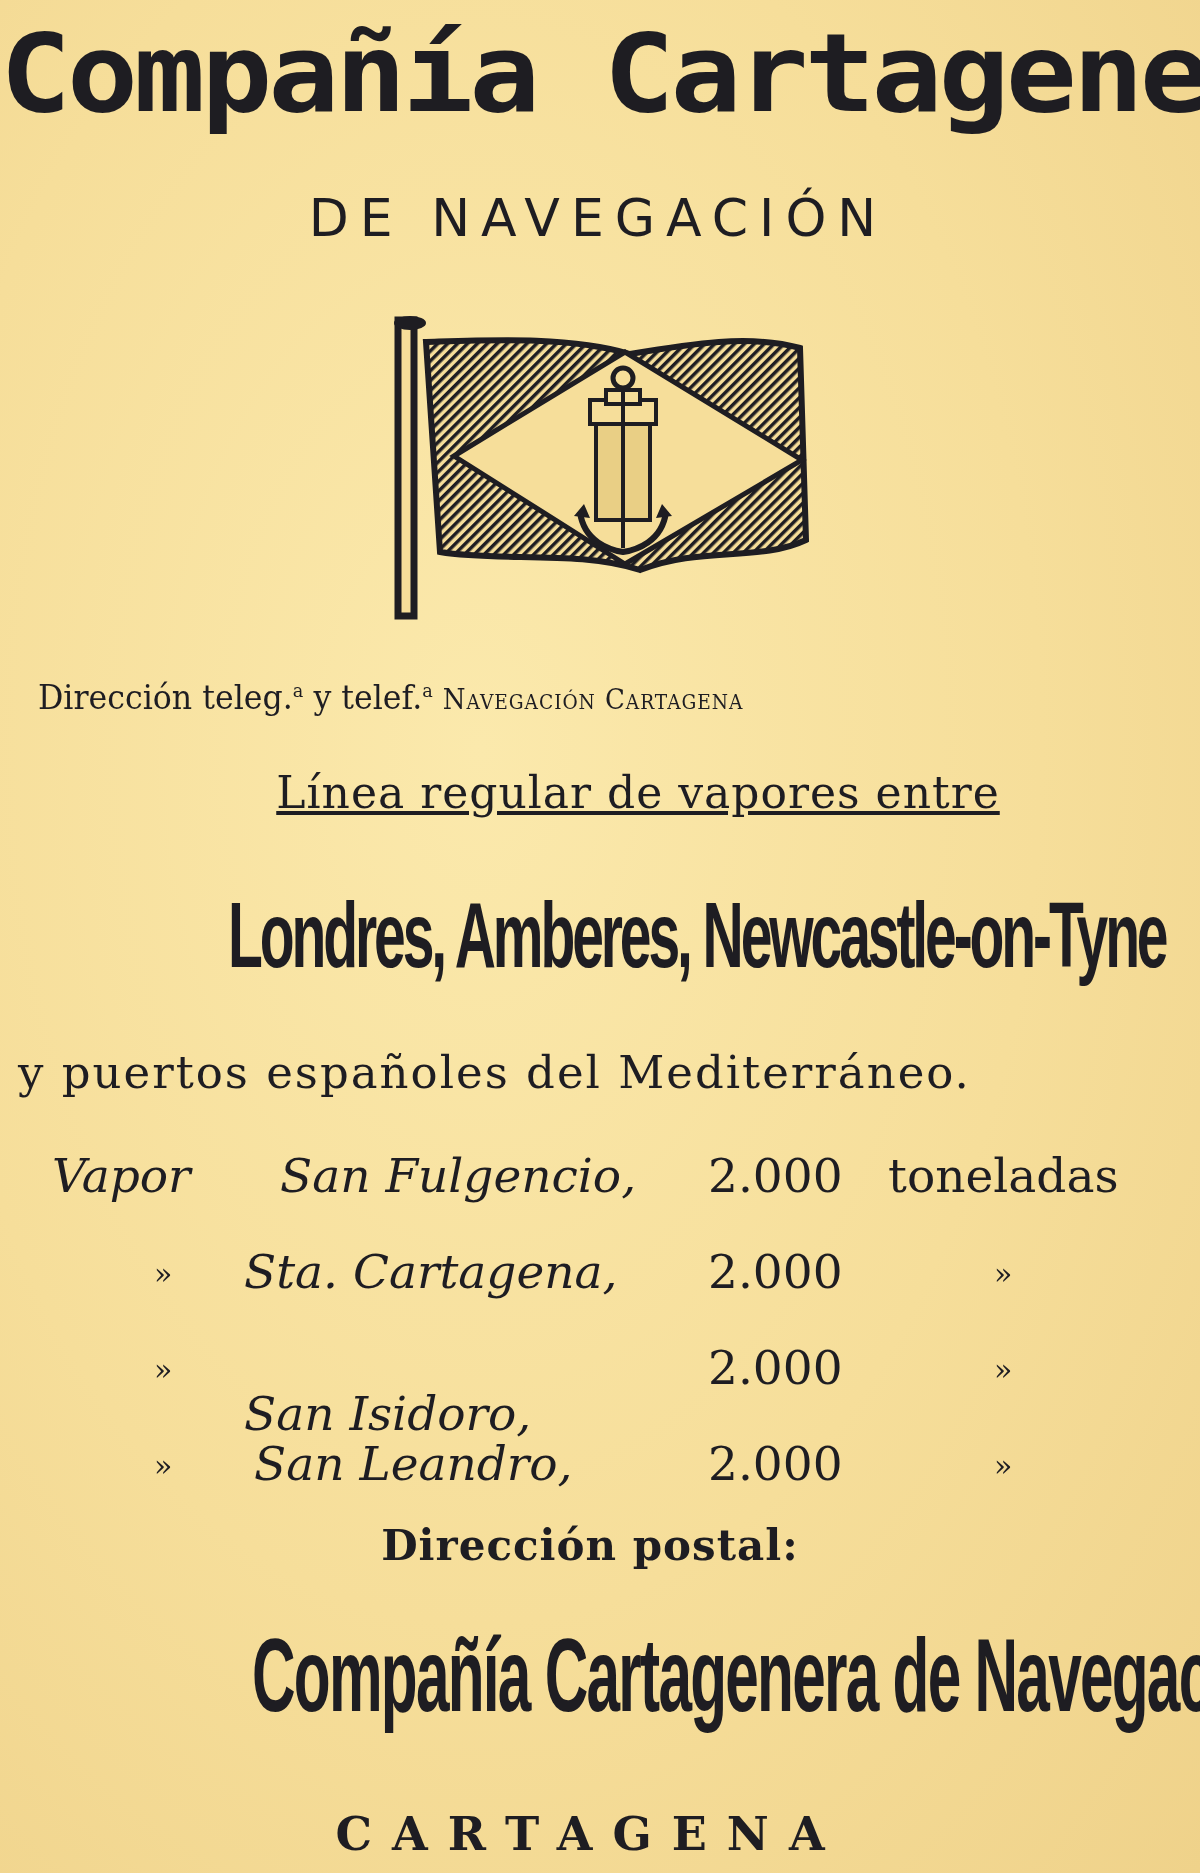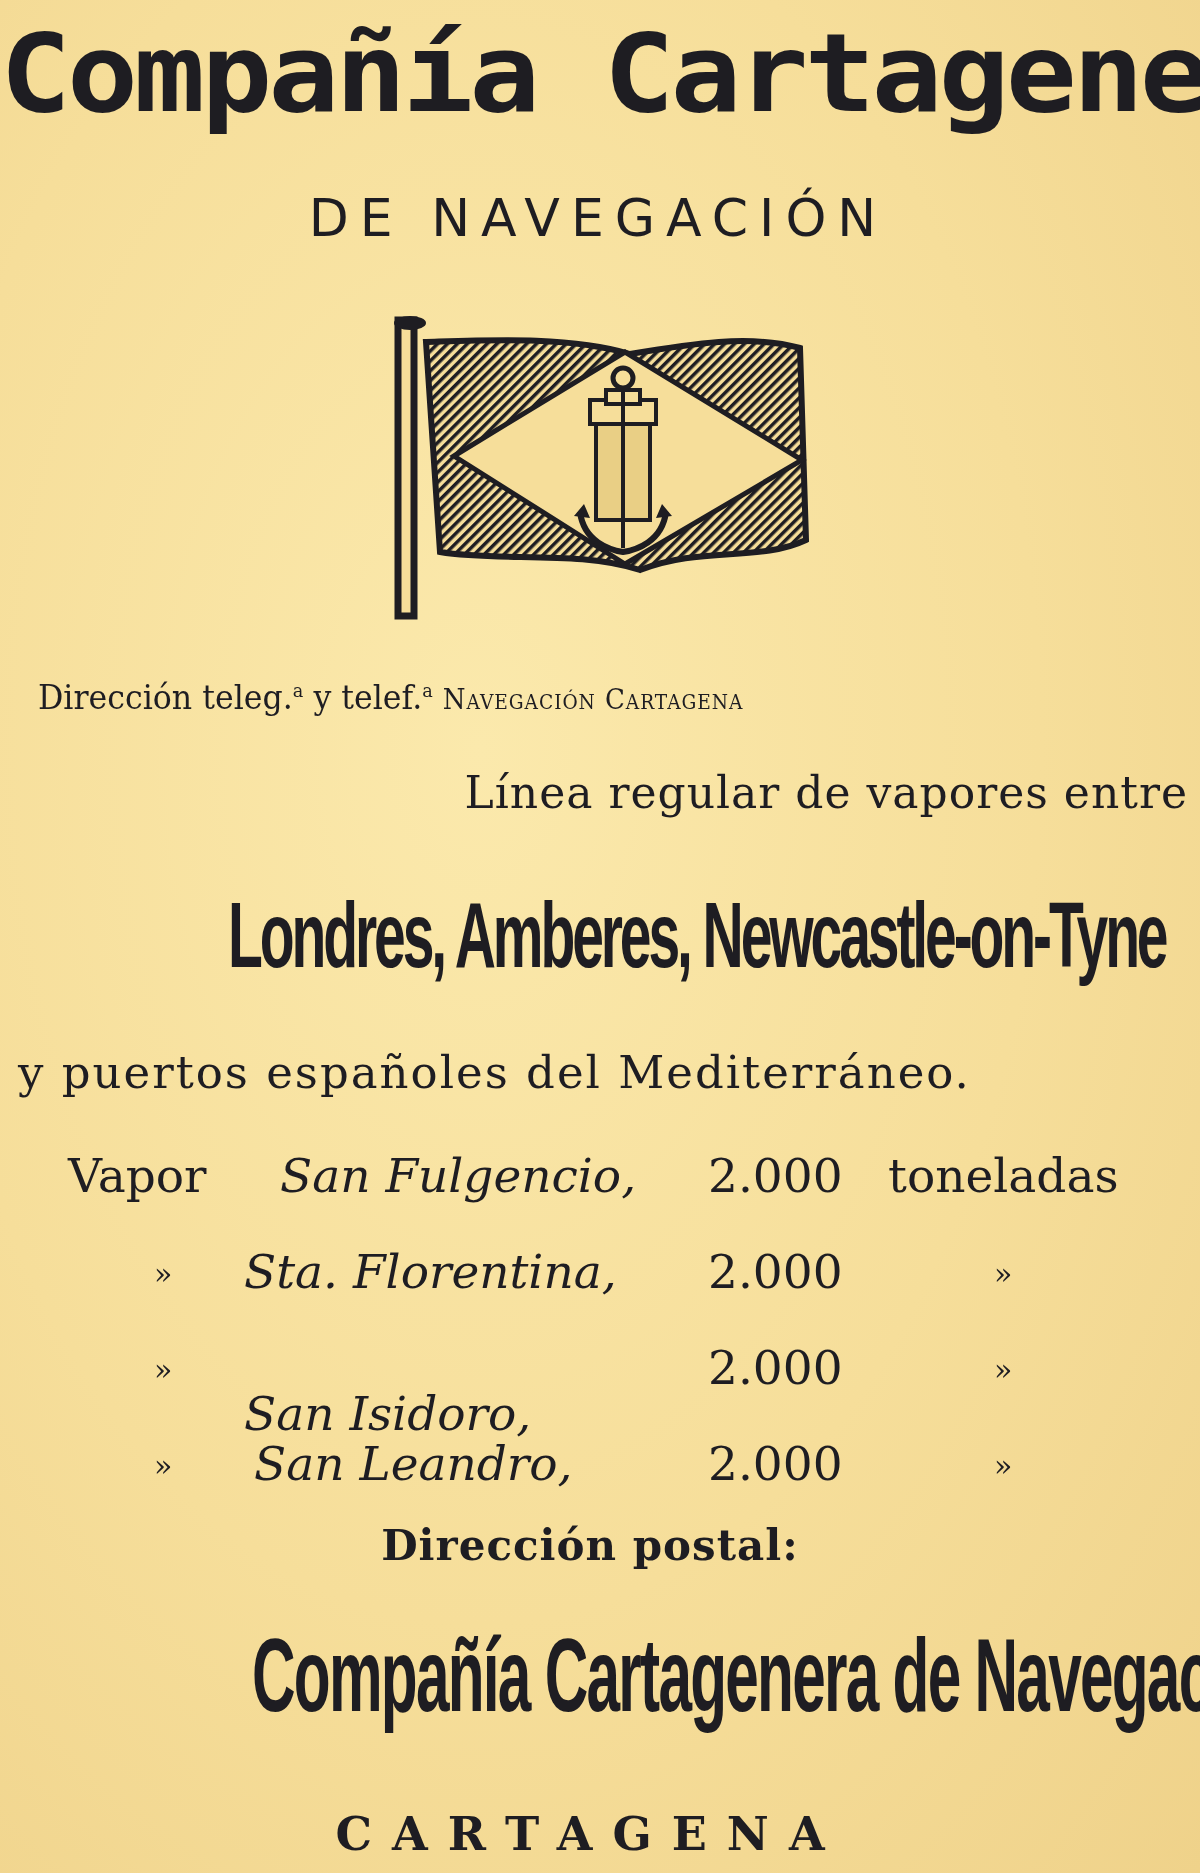--- a/index.html
+++ b/index.html
@@ -19,21 +19,21 @@
     top:188px; font-family:"DejaVu Sans", sans-serif; font-size:52px;
     letter-spacing:11px; line-height:60px; left:-2px;
   }
   .flag { position:absolute; left:370px; top:300px; width:460px; height:320px; }
   .telegraph {
     top:668px; font-size:34px; line-height:44px; text-align:left; left:38px; width:1160px;
     font-family:"DejaVu Serif", serif; transform:scaleX(0.93); transform-origin:left;
   }
   .telegraph .sc { font-size:28px; letter-spacing:1px; }
   .telegraph sup { font-size:19px; }
-  .line1 { top:765px; left:88px; width:1100px; text-align:right; font-size:44px; line-height:56px; letter-spacing:1px; }
+  .line1 { top:765px; left:88px; width:1100px; text-align:center; font-size:44px; line-height:56px; letter-spacing:1px;text-decoration:underline; }
   .ports {
     top:880px; font-family:"Liberation Sans", sans-serif; font-weight:bold; font-size:92px;
     letter-spacing:-5px; line-height:110px; transform:scaleX(0.62);
   }
   .line2 { top:1045px; left:18px; width:1180px; text-align:left; font-size:45px; line-height:56px; letter-spacing:2px; }
   .row { position:absolute; font-size:47px; line-height:60px; white-space:nowrap; }
   .row i { font-family:"DejaVu Serif", serif; font-style:italic; }
   .ditto { font-size:30px; }
   .postal { top:1518px; font-family:"DejaVu Serif", serif; font-weight:bold; font-size:42px; line-height:56px; letter-spacing:1px; left:-10px; }
   .company2 {
@@ -77,28 +77,28 @@
   <span>Dirección teleg.</span><sup>a</sup><span> y telef.</span><sup>a</sup>
   <span class="sc" style="font-variant:small-caps;">Navegación Cartagena</span>
 </div>
 
 <div class="abs line1">Línea regular de vapores entre</div>
 <div class="abs ports">Londres, Amberes, Newcastle-on-Tyne</div>
 <div class="abs line2">y puertos españoles del Mediterráneo.</div>
 
 <div>
   <div>
-    <span class="row" style="left:68px;top:1146px;">Vapor</span>
+    <span class="row" style="left:52px;top:1146px;font-style:italic;">Vapor</span>
     <span class="row" style="left:244px;top:1146px;margin-left:36px;"><i>San Fulgencio,</i></span>
     <span class="row" style="left:708px;top:1146px;">2.000</span>
     <span class="row" style="left:880px;top:1146px;margin-left:8px;">toneladas</span>
   </div>
   <div>
     <span class="row ditto" style="left:154px;top:1244px;">»</span>
-    <span class="row" style="left:244px;top:1242px;"><i>Sta. Florentina,</i></span>
+    <span class="row" style="left:244px;top:1242px;"><i>Sta. Cartagena,</i></span>
     <span class="row" style="left:708px;top:1242px;">2.000</span>
     <span class="row ditto" style="left:994px;top:1244px;">»</span>
   </div>
   <div>
     <span class="row ditto" style="left:154px;top:1340px;">»</span>
     <span class="row" style="left:244px;top:1384px;"><i>San Isidoro,</i></span>
     <span class="row" style="left:708px;top:1338px;">2.000</span>
     <span class="row ditto" style="left:994px;top:1340px;">»</span>
   </div>
   <div>

